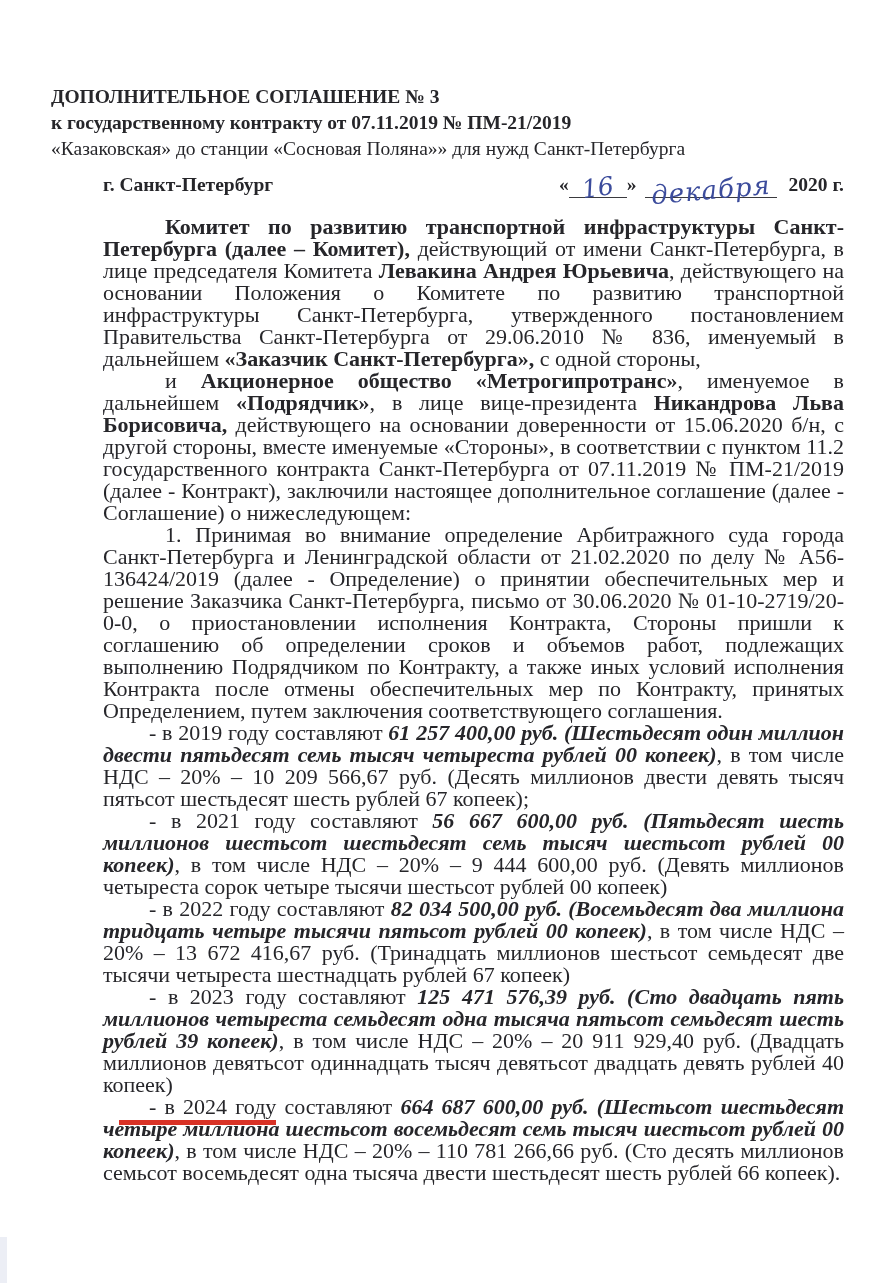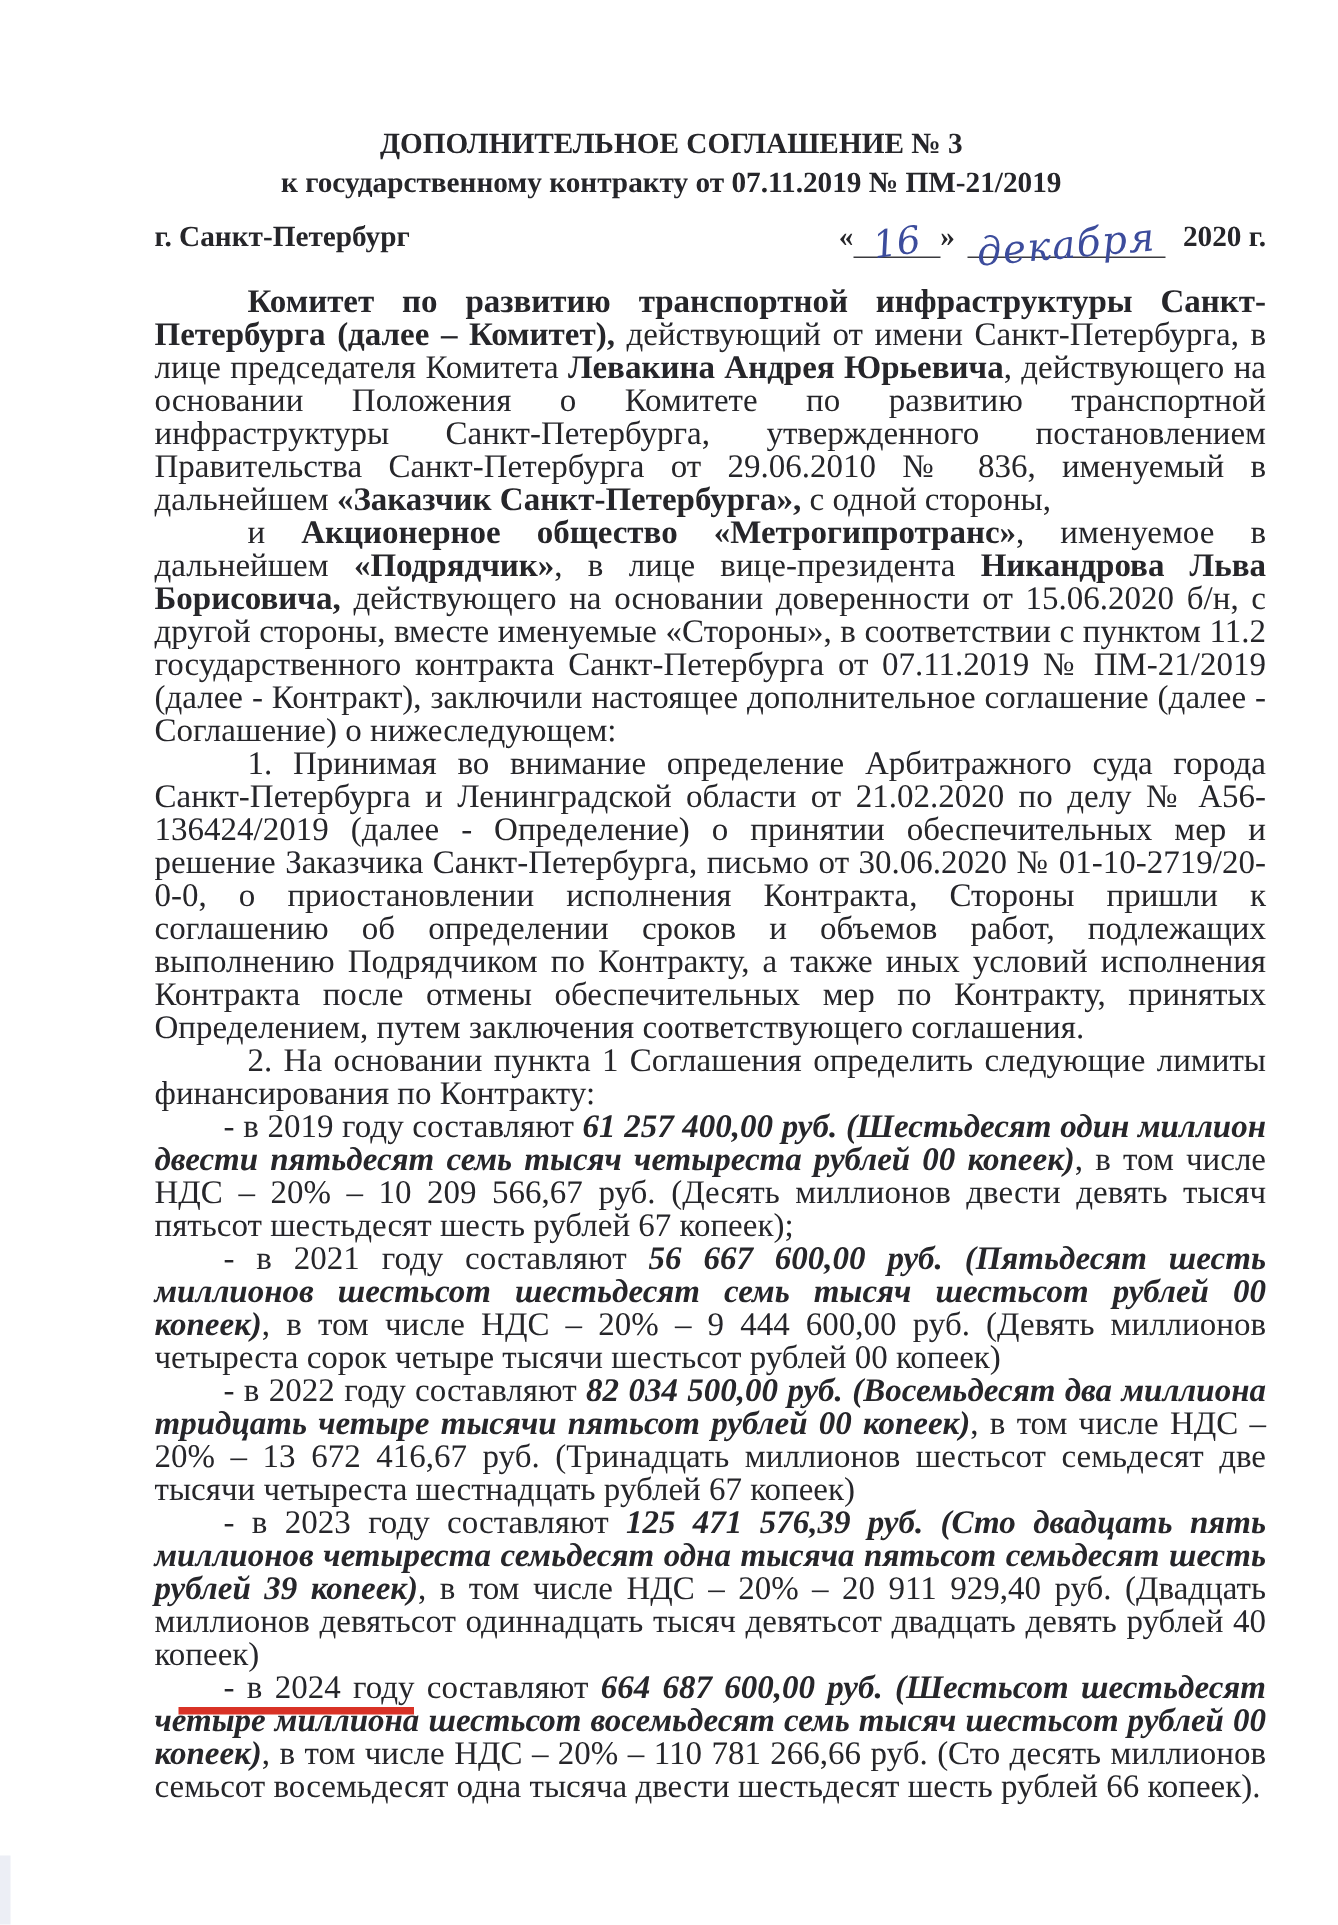--- a/index.html
+++ b/index.html
@@ -2,21 +2,21 @@
 <html lang="ru" style="--red: #d93226;"><head>
 <meta charset="utf-8">
 <style>
   html,body{margin:0;padding:0}
   body{
     width:892px;height:1283px;background:#ffffff;position:relative;overflow:hidden;
     font-family:"Liberation Serif","DejaVu Serif",serif;color:#26262a;
   }
   .page{position:absolute;inset:0;padding:84px 48px 0 103px;box-sizing:border-box;background:#fff}
   
-  .title{font-size:19.5px;line-height:26px;text-align:center;margin:0 0 10px -52px}
+  .title{font-size:19.5px;line-height:26px;text-align:left;margin:0 0 10px -52px}
   .t-line{white-space:nowrap}
   .bold{font-weight:700}
   
   .dateline{display:flex;justify-content:space-between;align-items:flex-start;
     font-size:19.5px;font-weight:700;line-height:26px;margin:6px 0 18px 0}
   .date-group{display:inline-flex;align-items:flex-end;white-space:nowrap}
   .blank{display:inline-block;border-bottom:1.6px solid #3a3a3e;text-align:center;position:relative;height:24px}
   .blank-day{width:58px}
   .blank-month{width:132px;margin:0 4px 0 8px}
   .hand{font-style:italic;font-weight:400;color:#3c4c9c;font-family:"DejaVu Serif",serif;display:inline-block}
@@ -37,39 +37,39 @@
   .edge-artifact{position:absolute;left:0;bottom:0;width:7px;height:46px;background:#eceef5}
 </style>
 </head>
 <body>
 
 <div class="page">
 
   <div class="title">
     <div class="t-line bold">ДОПОЛНИТЕЛЬНОЕ СОГЛАШЕНИЕ № 3</div>
     <div class="t-line bold">к государственному контракту от 07.11.2019 № ПМ-21/2019</div>
+    <div class="t-line">«Казаковская» до станции «Сосновая Поляна»» для нужд Санкт-Петербурга</div>
   </div>
 
   <div class="dateline">
     <span>г. Санкт-Петербург</span>
     <span class="date-group">
       <span>«</span>
       <span class="blank blank-day"><span class="hand hand-day" style="color: rgb(60, 76, 156);">16</span></span>
       <span>»</span>
       <span class="blank blank-month"><span class="hand hand-month" style="color: rgb(60, 76, 156);">декабря</span></span>
       <span class="year">2020 г.</span>
     </span>
   </div>
 
   <p class="para ind"><span class="b">Комитет по развитию транспортной инфраструктуры Санкт-Петербурга (далее – Комитет), </span><span>действующий от имени Санкт-Петербурга, в лице председателя Комитета </span><span class="b">Левакина Андрея Юрьевича</span><span>, действующего на основании Положения о Комитете по развитию транспортной инфраструктуры Санкт-Петербурга, утвержденного постановлением Правительства Санкт-Петербурга от 29.06.2010 № 836, именуемый в дальнейшем </span><span class="b">«Заказчик Санкт-Петербурга»,</span><span> с одной стороны,</span></p>
   <p class="para ind"><span>и </span><span class="b">Акционерное общество «Метрогипротранс»</span><span>, именуемое в дальнейшем </span><span class="b">«Подрядчик»</span><span>, в лице вице-президента </span><span class="b">Никандрова Льва Борисовича,</span><span> действующего на основании доверенности от 15.06.2020 б/н, с другой стороны, вместе именуемые «Стороны», в соответствии с пунктом 11.2 государственного контракта Санкт-Петербурга от 07.11.2019 № ПМ-21/2019 (далее - Контракт), заключили настоящее дополнительное соглашение (далее - Соглашение) о нижеследующем:</span></p>
 
   <p class="para ind sp"><span>1. Принимая во внимание определение Арбитражного суда города Санкт-Петербурга и Ленинградской области от 21.02.2020 по делу № А56-136424/2019 (далее - Определение) о принятии обеспечительных мер и решение Заказчика Санкт-Петербурга, письмо от 30.06.2020 № 01-10-2719/20-0-0, о приостановлении исполнения Контракта, Стороны пришли к соглашению об определении сроков и объемов работ, подлежащих выполнению Подрядчиком по Контракту, а также иных условий исполнения Контракта после отмены обеспечительных мер по Контракту, принятых Определением, путем заключения соответствующего соглашения.</span></p>
 
-  <p class="para ind sp"><span>2. На основании пункта 1 Соглашения определить следующие лимиты финансирования по Контракту:</span></p>
   <p class="para item"><span>- в 2019 году составляют </span><span class="bi">61 257 400,00 руб. (Шестьдесят один миллион двести пятьдесят семь тысяч четыреста рублей 00 копеек)</span><span>, в том числе НДС – 20% – 10 209 566,67 руб. (Десять миллионов двести девять тысяч пятьсот шестьдесят шесть рублей 67 копеек);</span></p>
   <p class="para item"><span>- в 2021 году составляют </span><span class="bi">56 667 600,00 руб. (Пятьдесят шесть миллионов шестьсот шестьдесят семь тысяч шестьсот рублей 00 копеек)</span><span>, в том числе НДС – 20% – 9 444 600,00 руб. (Девять миллионов четыреста сорок четыре тысячи шестьсот рублей 00 копеек)</span></p>
   <p class="para item"><span>- в 2022 году составляют </span><span class="bi">82 034 500,00 руб. (Восемьдесят два миллиона тридцать четыре тысячи пятьсот рублей 00 копеек)</span><span>, в том числе НДС – 20% – 13 672 416,67 руб. (Тринадцать миллионов шестьсот семьдесят две тысячи четыреста шестнадцать рублей 67 копеек)</span></p>
   <p class="para item"><span>- в 2023 году составляют </span><span class="bi">125 471 576,39 руб. (Сто двадцать пять миллионов четыреста семьдесят одна тысяча пятьсот семьдесят шесть рублей 39 копеек)</span><span>, в том числе НДС – 20% – 20 911 929,40 руб. (Двадцать миллионов девятьсот одиннадцать тысяч девятьсот двадцать девять рублей 40 копеек)</span></p>
   <p class="para item-ul"><span class="rl rl-lead">- в 2024 году</span><span> составляют </span><span class="bi">664 687 600,00 руб. (Шестьсот шестьдесят четыре миллиона шестьсот восемьдесят семь тысяч шестьсот рублей 00 копеек)</span><span>, в том числе НДС – 20% – 110 781 266,66 руб. (Сто десять миллионов семьсот восемьдесят одна тысяча двести шестьдесят шесть рублей 66 копеек).</span></p>
 
   <div class="edge-artifact"></div>
 </div>
 
 </body></html>

